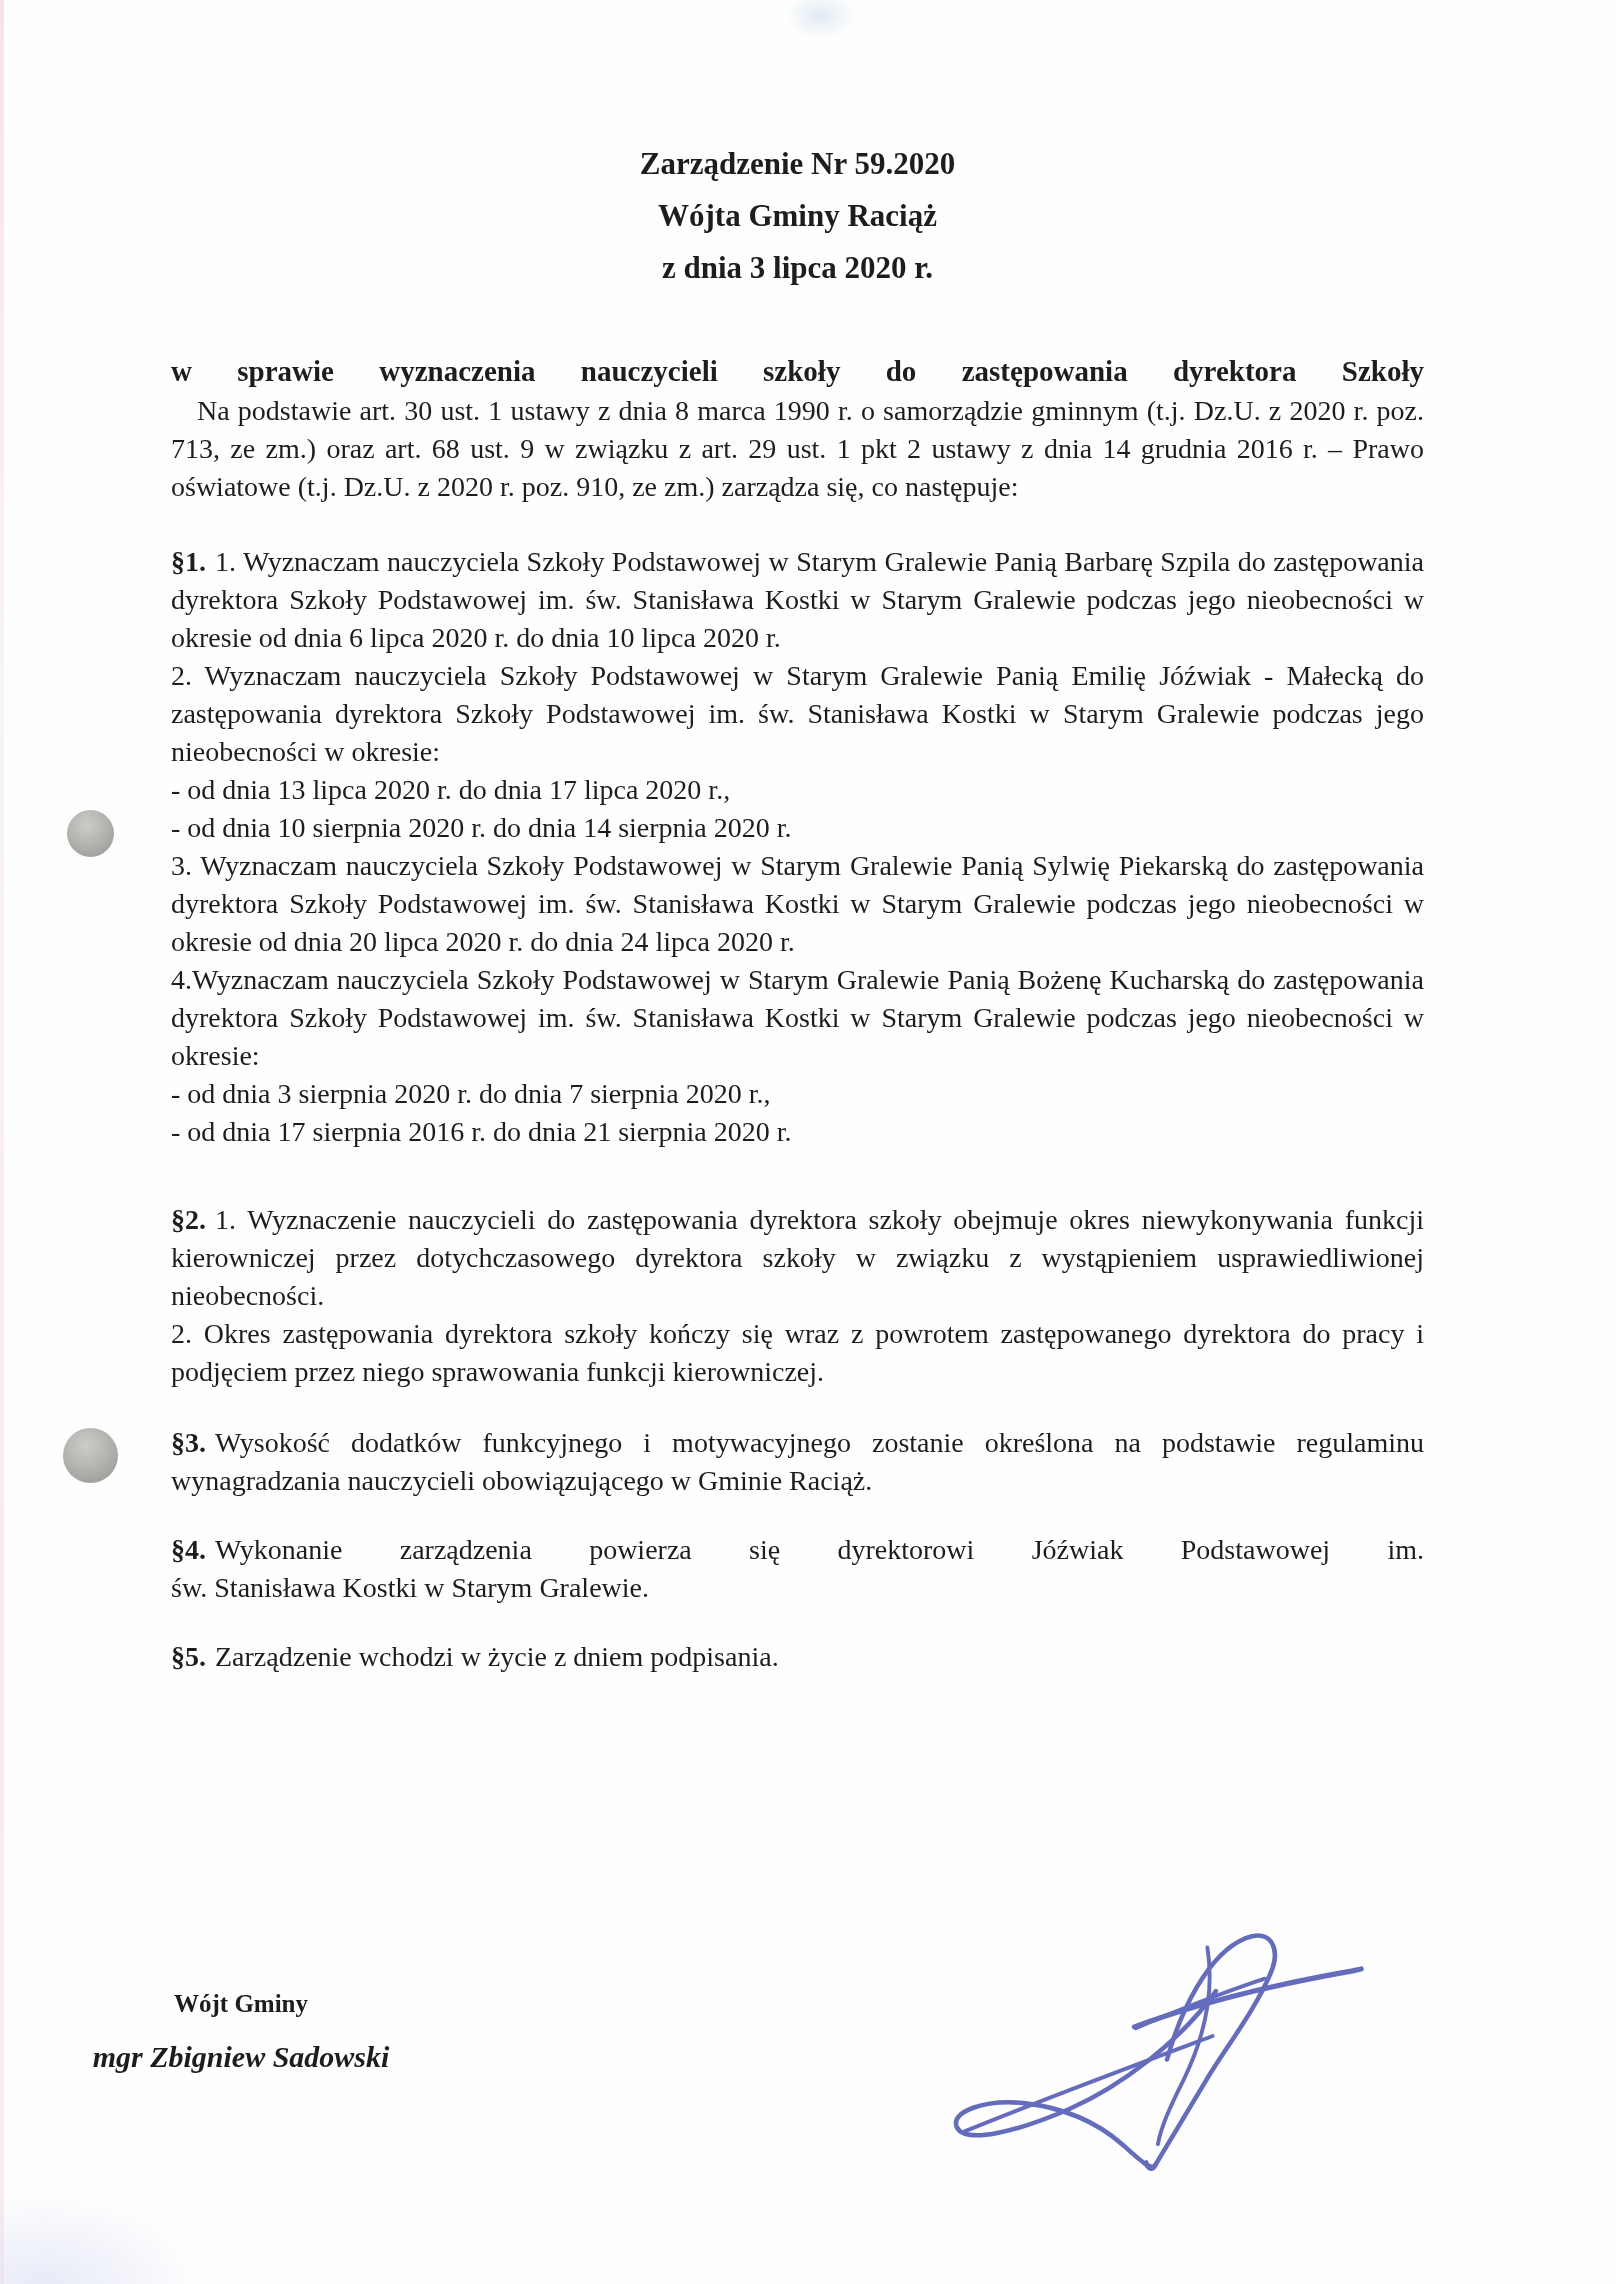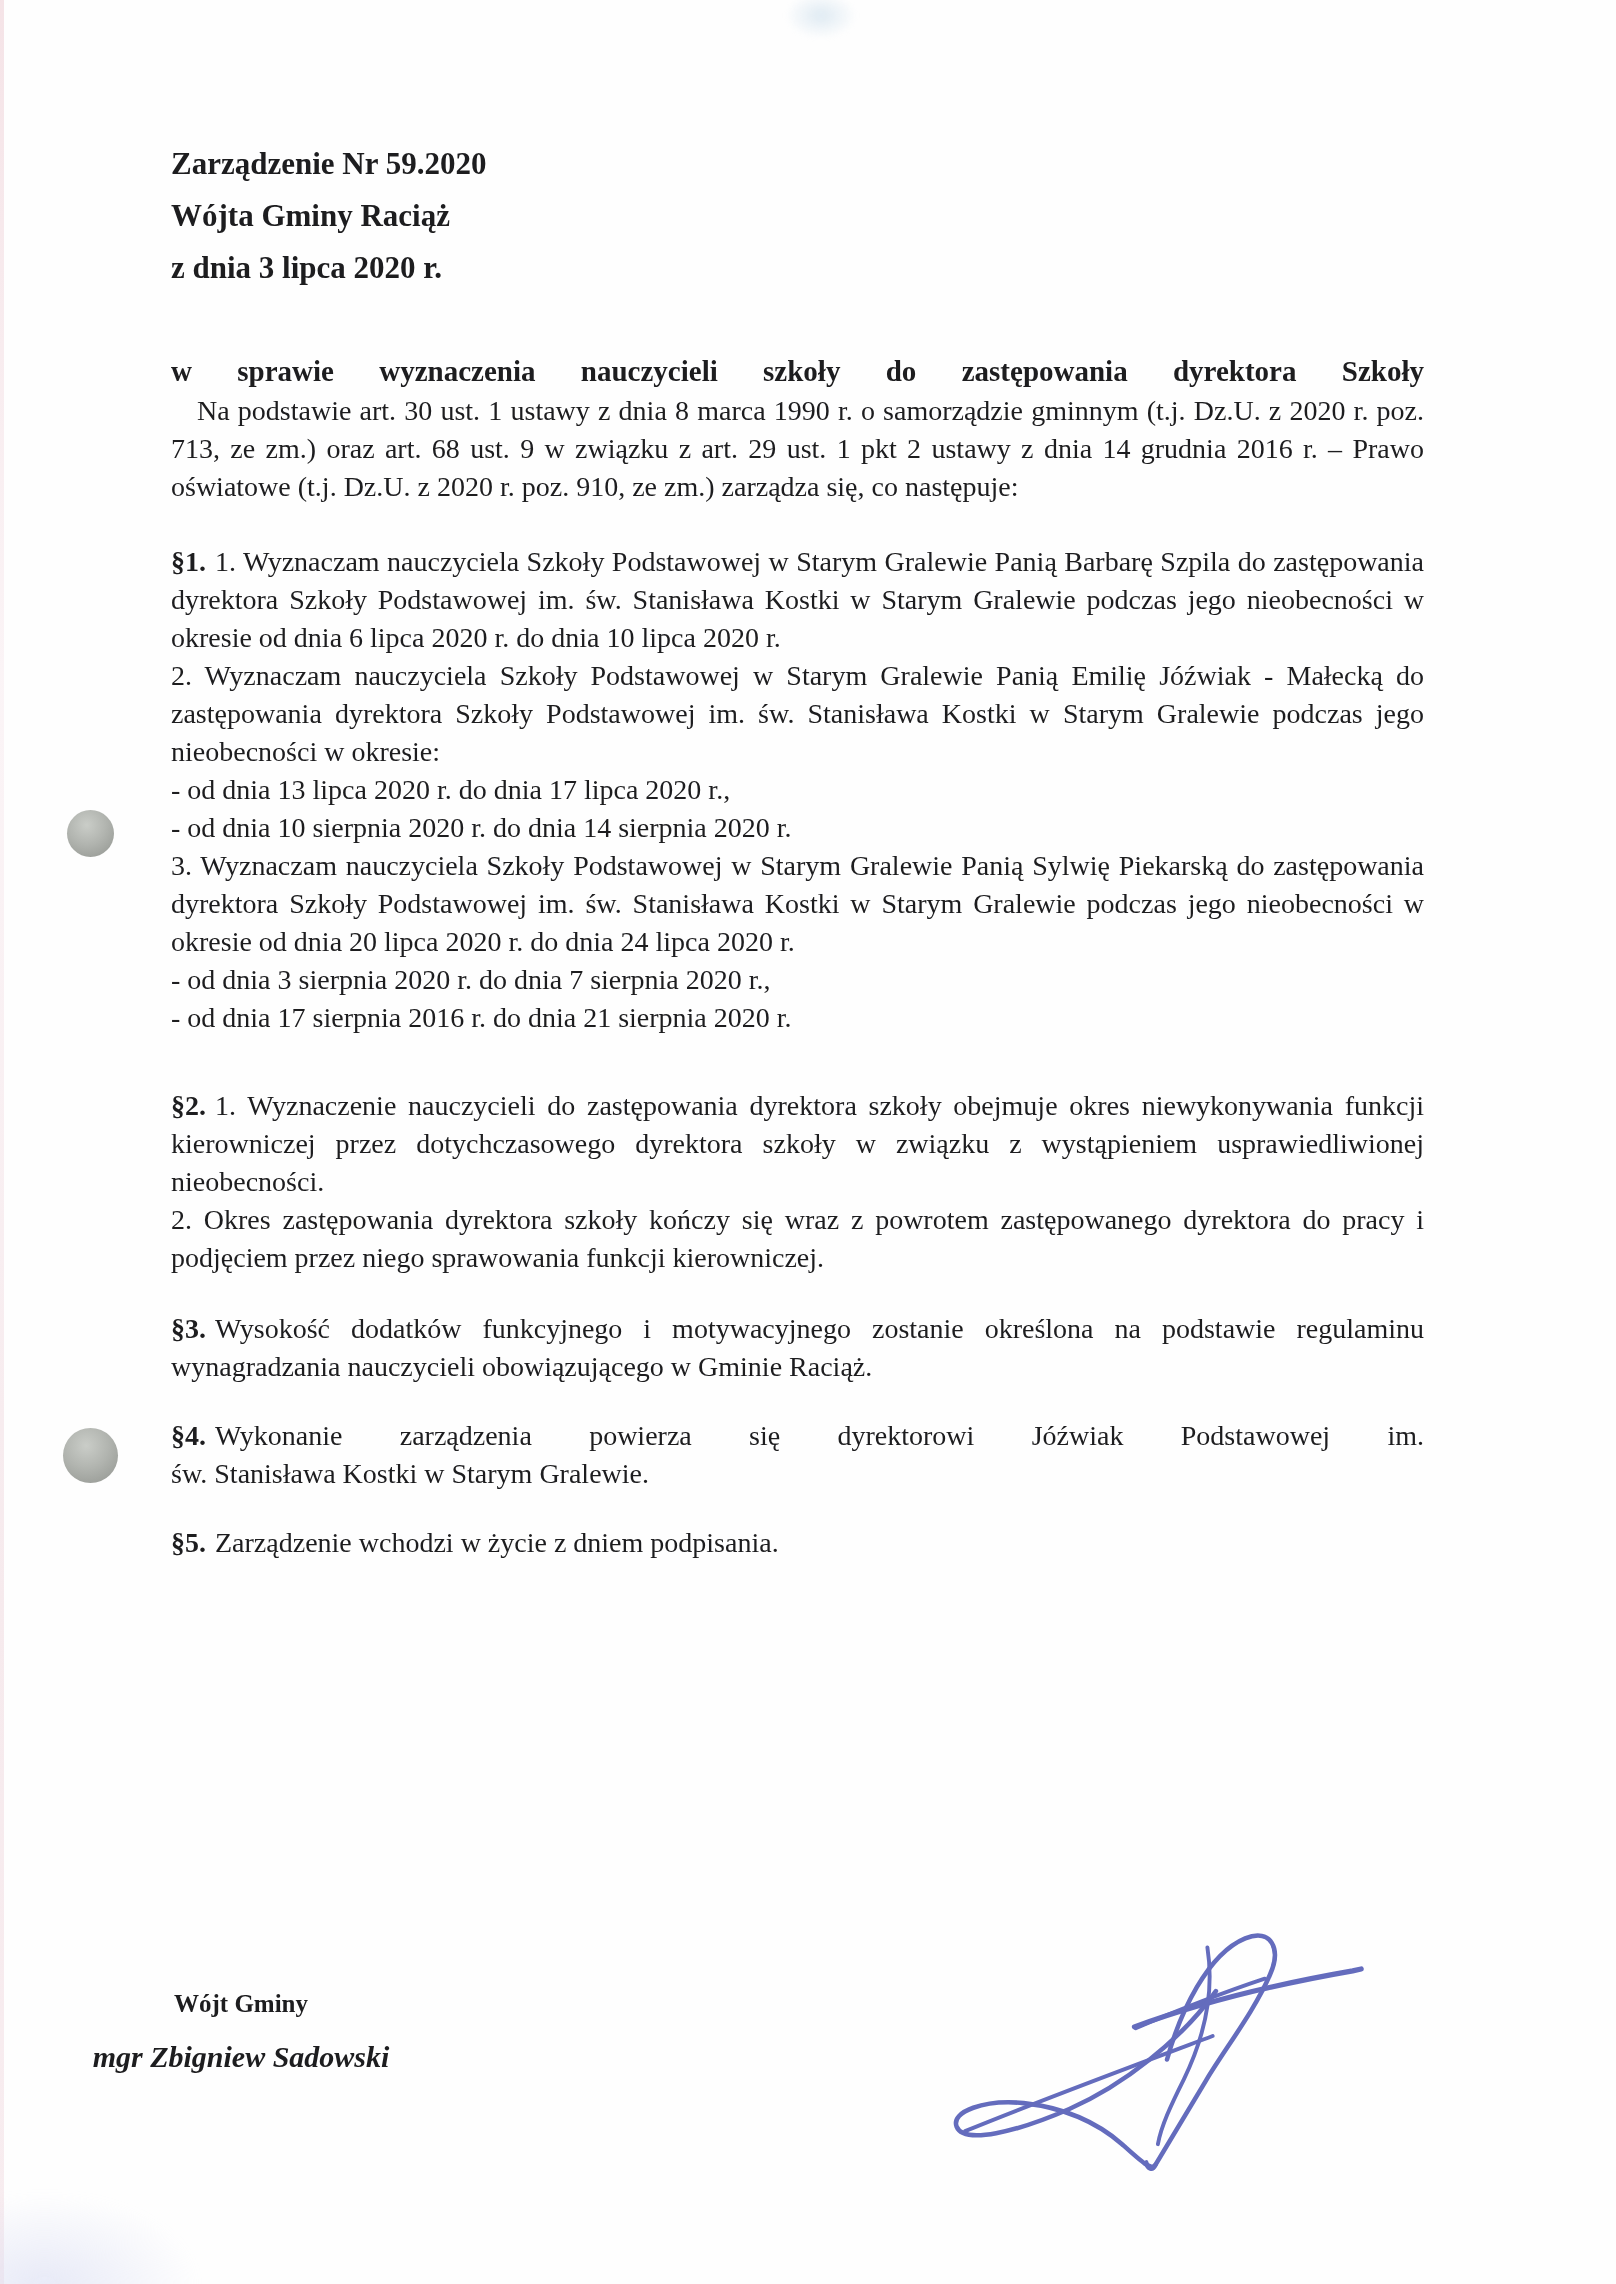--- a/index.html
+++ b/index.html
@@ -11,21 +11,21 @@
     color:#1d1d1f;
     overflow:hidden;
   }
   .content{
     position:absolute;
     left:171px;top:138px;
     width:1253px;
     font-size:28px;
     line-height:38px;
   }
-  .title{font-weight:bold;font-size:31px;line-height:52px;margin:0;}
+  .title{text-align:center;font-weight:bold;font-size:31px;line-height:52px;margin:0;}
   .subject{margin:56px 0 0 0;font-weight:bold;font-size:29px;line-height:42px;}
   .fj{text-align:justify;text-align-last:justify;}
   .basis{margin:96px 0 0 0;text-indent:26px;}
   .just{text-align:justify;text-align-last:left;margin:0;}
   .line{margin:0;}
   .sec1{margin-top:37px;}
   .sec2{margin-top:50px;}
   .sec3{margin-top:33px;}
   .sec4{margin-top:31px;}
   .sec5{margin-top:31px;}
@@ -68,20 +68,21 @@
     </div>
 
     <p class="basis just">Na podstawie art. 30 ust. 1 ustawy z dnia 8 marca 1990 r. o samorządzie gminnym (t.j. Dz.U. z 2020 r. poz. 713, ze zm.) oraz art. 68 ust. 9 w związku z art. 29 ust. 1 pkt 2 ustawy z dnia 14 grudnia 2016 r. – Prawo oświatowe (t.j. Dz.U. z 2020 r. poz. 910, ze zm.) zarządza się, co następuje:</p>
 
     <div class="sec1">
       <p class="just"><span class="seclabel">§1.</span><span>1. Wyznaczam nauczyciela Szkoły Podstawowej w Starym Gralewie Panią Barbarę Szpila do zastępowania dyrektora Szkoły Podstawowej im. św. Stanisława Kostki w Starym Gralewie podczas jego nieobecności w okresie od dnia 6 lipca 2020 r. do dnia 10 lipca 2020 r.</span></p>
       <p class="just">2. Wyznaczam nauczyciela Szkoły Podstawowej w Starym Gralewie Panią Emilię Jóźwiak - Małecką do zastępowania dyrektora Szkoły Podstawowej im. św. Stanisława Kostki w Starym Gralewie podczas jego nieobecności w okresie:</p>
       <p class="line">- od dnia 13 lipca 2020 r. do dnia 17 lipca 2020 r.,</p>
       <p class="line">- od dnia 10 sierpnia 2020 r. do dnia 14 sierpnia 2020 r.</p>
       <p class="just">3. Wyznaczam nauczyciela Szkoły Podstawowej w Starym Gralewie Panią Sylwię Piekarską do zastępowania dyrektora Szkoły Podstawowej im. św. Stanisława Kostki w Starym Gralewie podczas jego nieobecności w okresie od dnia 20 lipca 2020 r. do dnia 24 lipca 2020 r.</p>
+      <p class="just">4.Wyznaczam nauczyciela Szkoły Podstawowej w Starym Gralewie Panią Bożenę Kucharską do zastępowania dyrektora Szkoły Podstawowej im. św. Stanisława Kostki w Starym Gralewie podczas jego nieobecności w okresie:</p>
       <p class="line">- od dnia 3 sierpnia 2020 r. do dnia 7 sierpnia 2020 r.,</p>
       <p class="line">- od dnia 17 sierpnia 2016 r. do dnia 21 sierpnia 2020 r.</p>
     </div>
 
     <div class="sec2">
       <p class="just"><span class="seclabel">§2.</span><span>1. Wyznaczenie nauczycieli do zastępowania dyrektora szkoły obejmuje okres niewykonywania funkcji kierowniczej przez dotychczasowego dyrektora szkoły w związku z wystąpieniem usprawiedliwionej nieobecności.</span></p>
       <p class="just">2. Okres zastępowania dyrektora szkoły kończy się wraz z powrotem zastępowanego dyrektora do pracy i podjęciem przez niego sprawowania funkcji kierowniczej.</p>
     </div>
 
     <div class="sec3">

